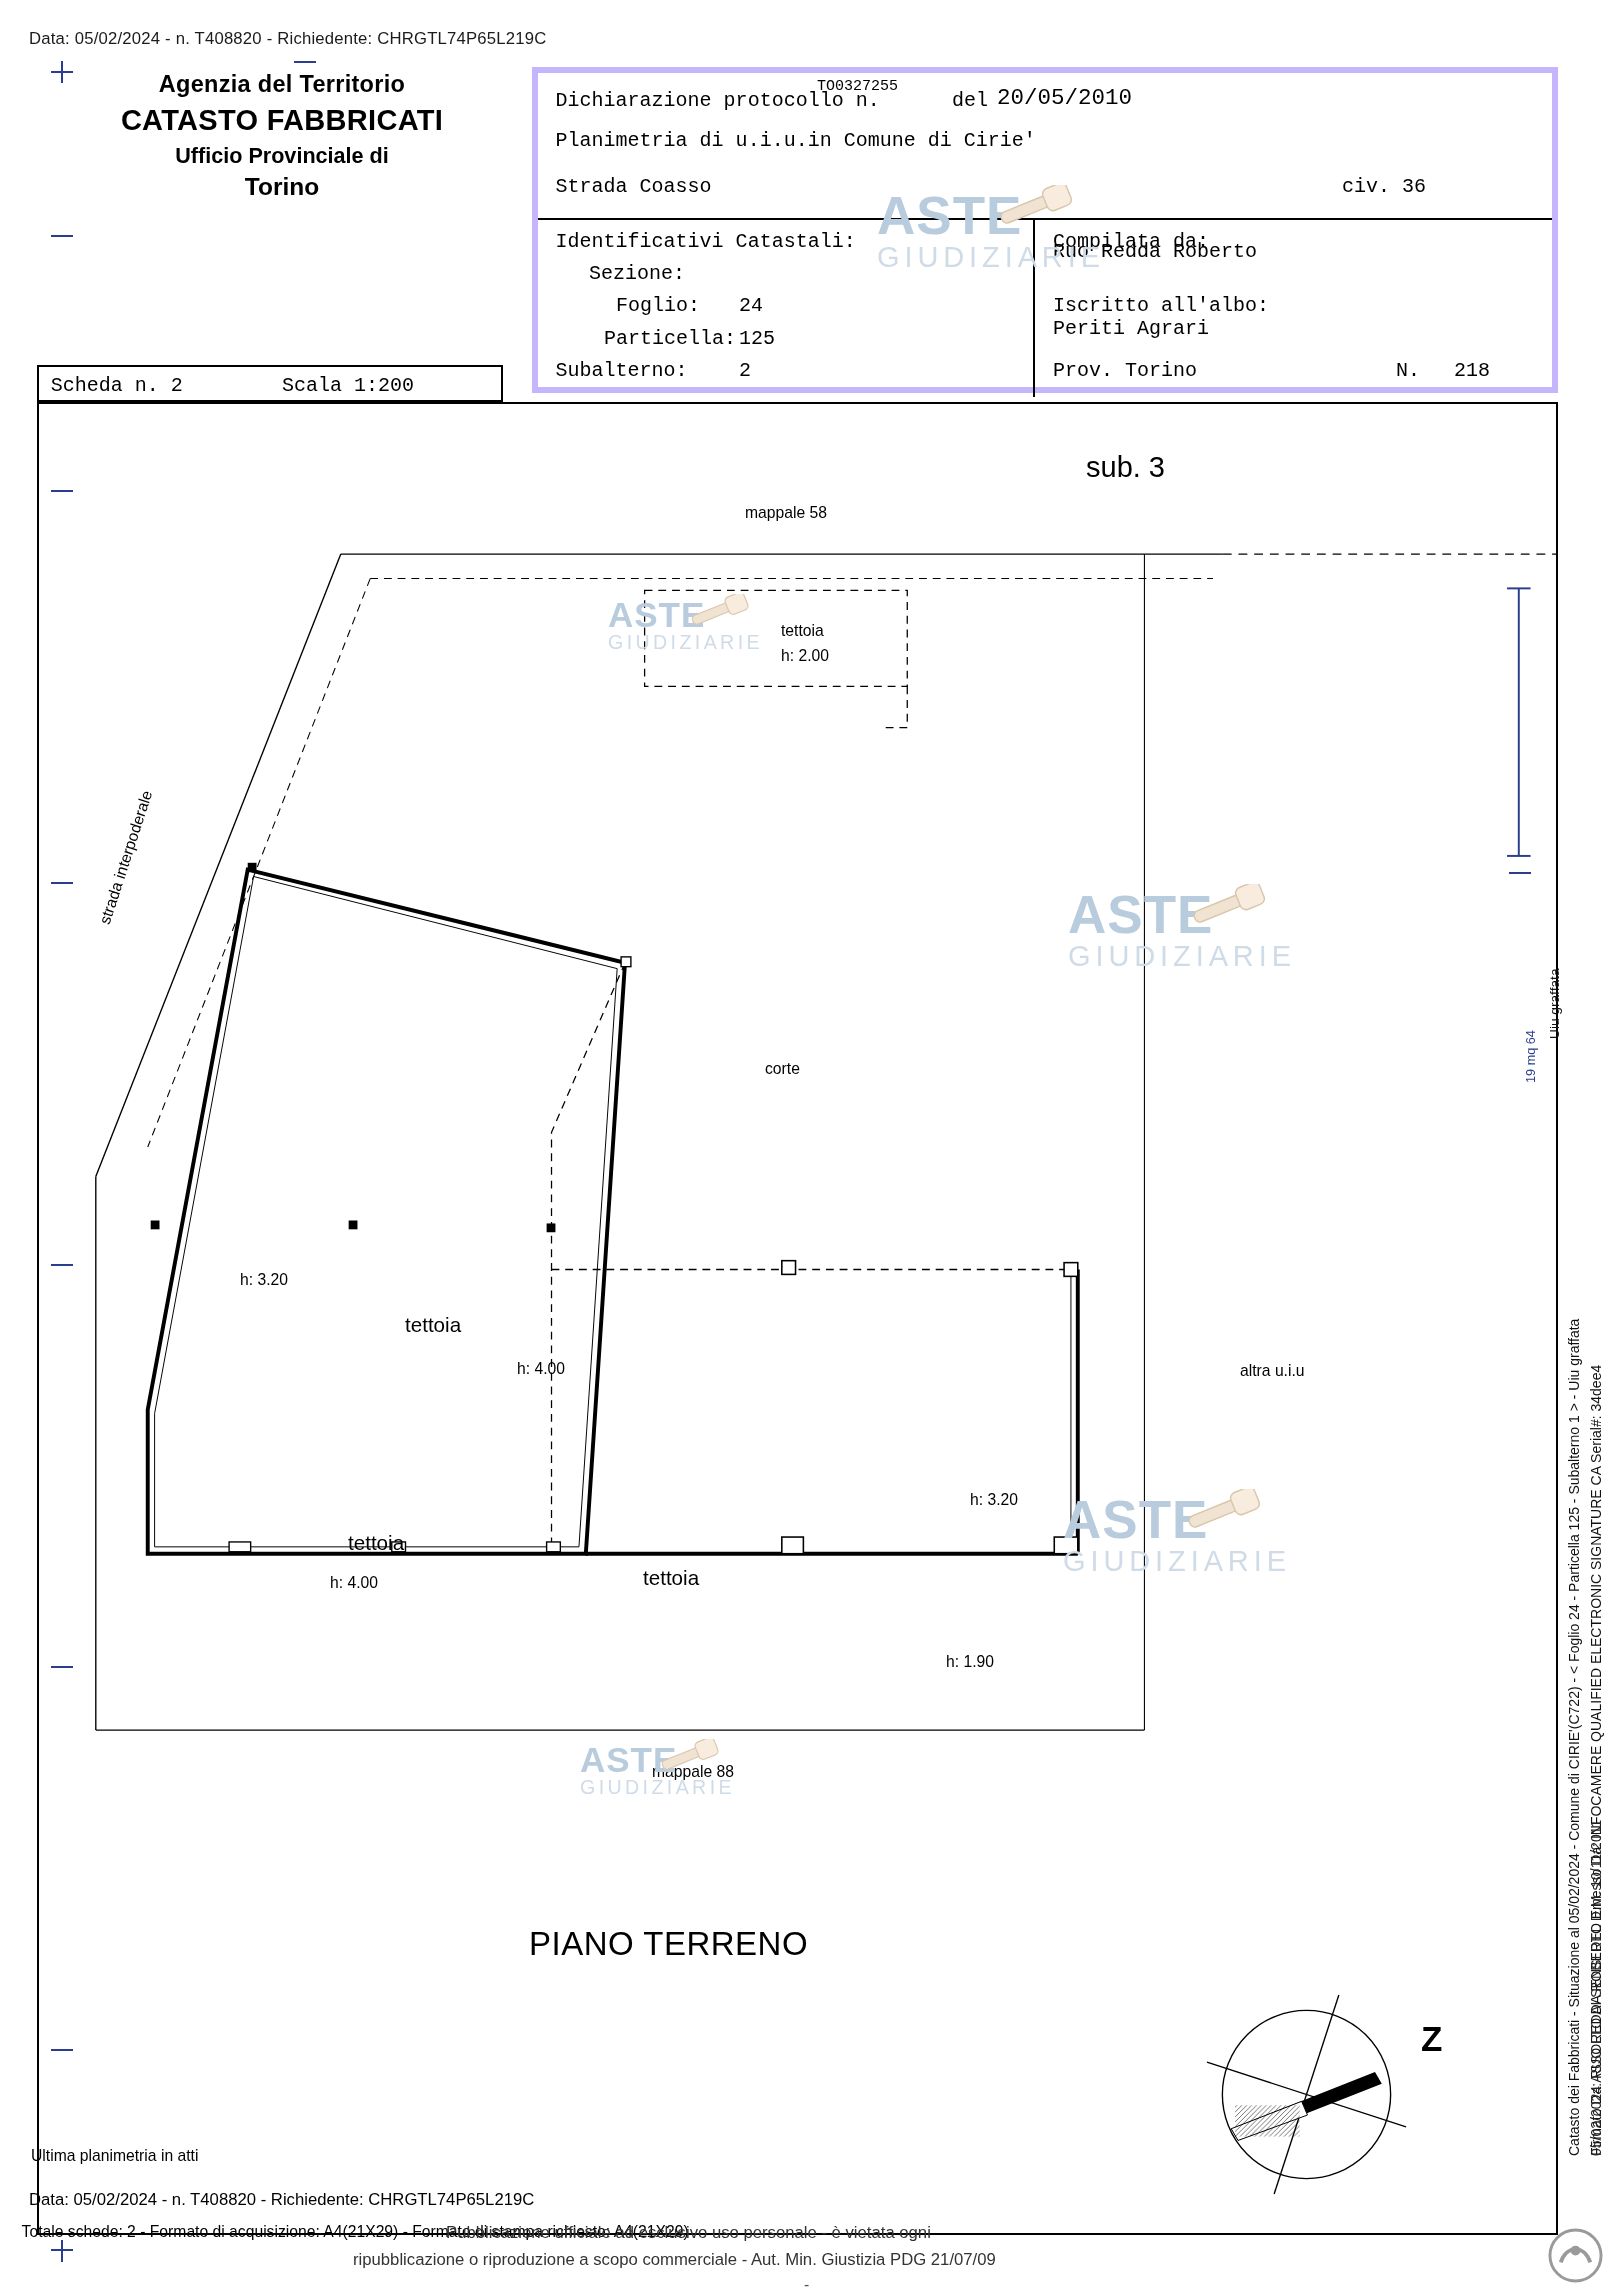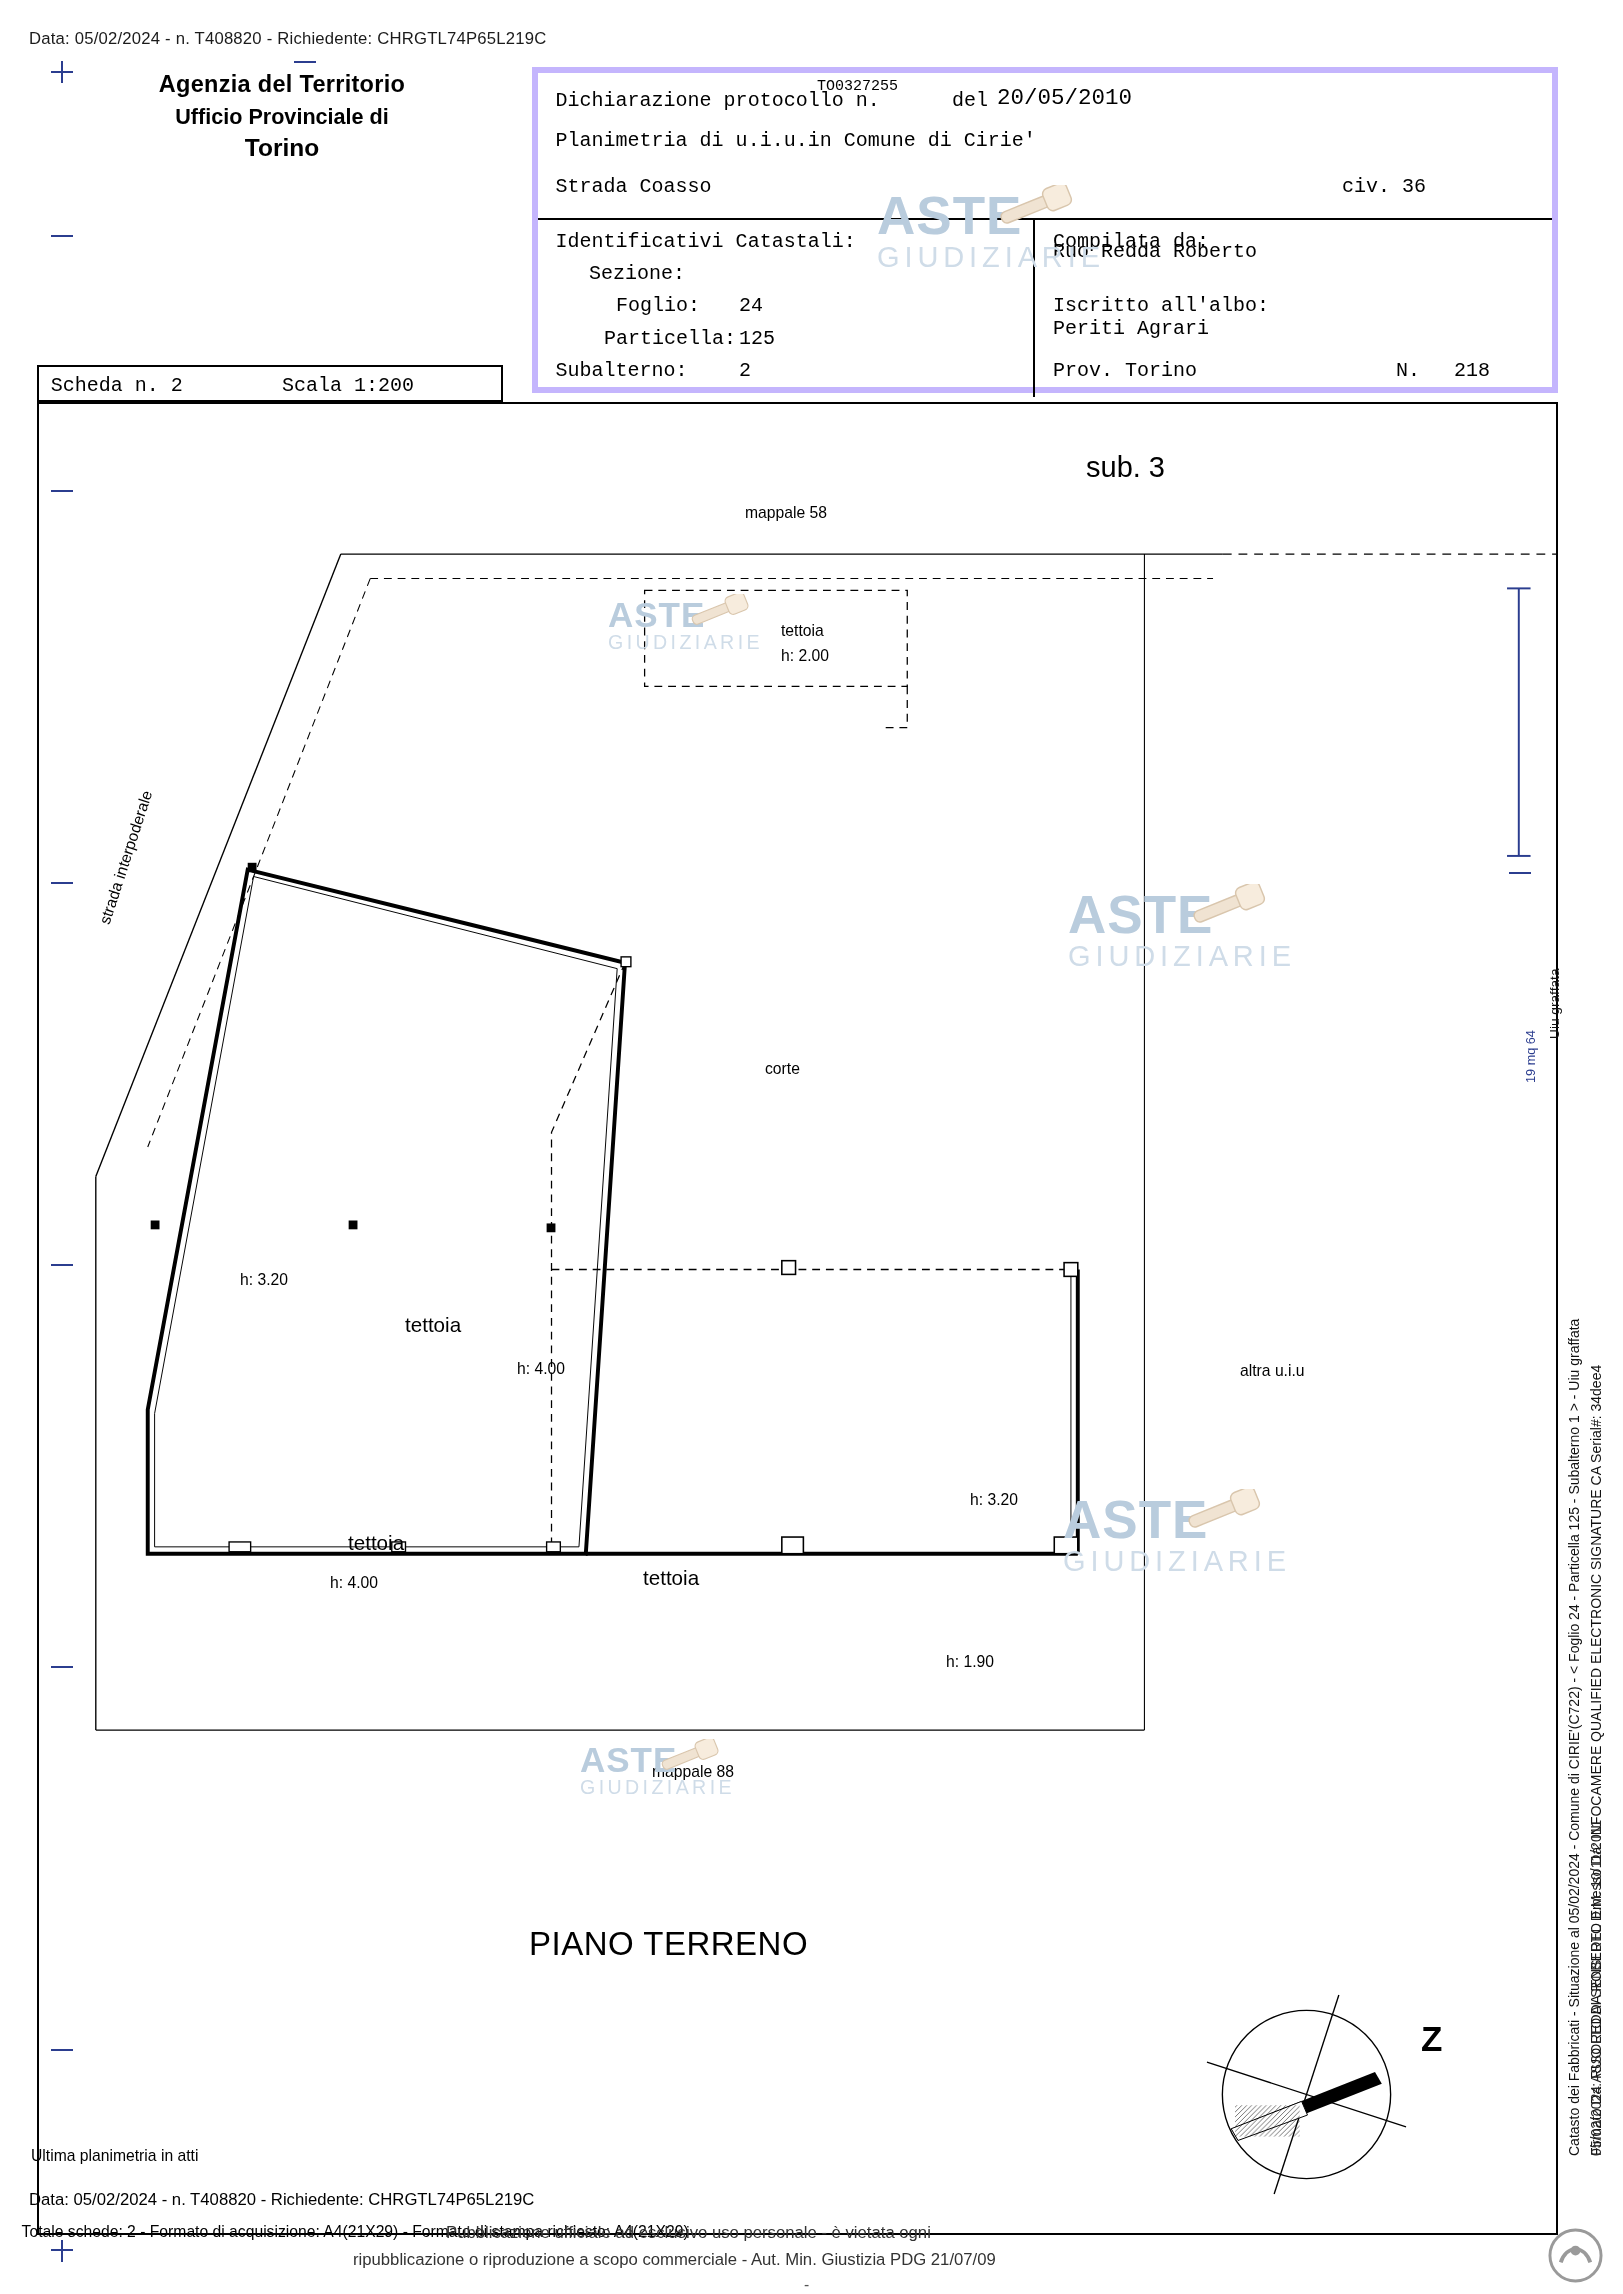--- a/index.html
+++ b/index.html
@@ -176,20 +176,21 @@
   <div class="tick abs" style="left:51px; top:1264px; width:21.6px; height:2px;"></div>
   <div class="tick abs" style="left:51px; top:1666px; width:21.6px; height:2px;"></div>
   <div class="tick abs" style="left:51px; top:2049px; width:21.6px; height:2px;"></div>
   <div class="tick abs" style="left:51px; top:2249px; width:21.6px; height:2px;"></div>
   <div class="tick abs" style="left:61px; top:2240px; width:2px; height:21.6px;"></div>
   <div class="tick abs" style="left:294px; top:61px; width:21.6px; height:2px;"></div>
   <div class="tick abs" style="left:1509px; top:872px; width:21.6px; height:2px;"></div>
 
   <div class="abs" id="header-left">
     <div class="l1">Agenzia del Territorio</div>
+    <div class="l2">CATASTO FABBRICATI</div>
     <div class="l3">Ufficio Provinciale di</div>
     <div class="l4">Torino</div>
   </div>
 
   <div class="abs" id="header-box">
     <div class="hdr-row1">
       <span class="h-txt" style="left:17.6px; top:15.7px;">Dichiarazione protocollo n.</span>
       <span class="h-txt" style="left:279px; top:5px; font-size:15px;">TO0327255</span>
       <span class="h-txt" style="left:414px; top:15.7px;">del</span>
       <span class="h-txt" style="left:459px; top:11.8px; font-size:22.5px;">20/05/2010</span>

